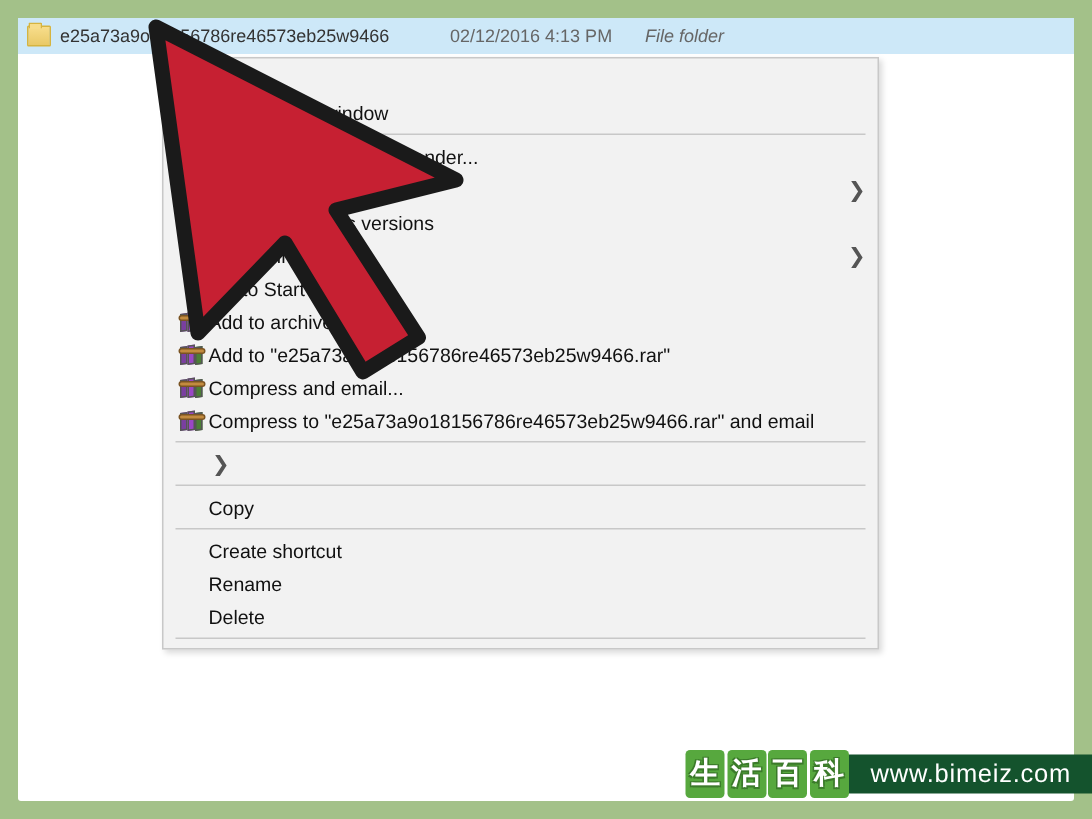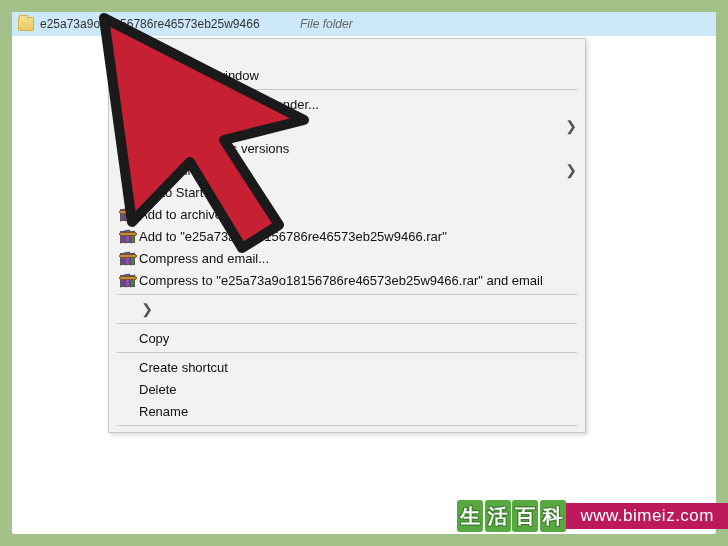--- a/index.html
+++ b/index.html
@@ -160,21 +160,21 @@
       height: 48px;
       display: flex;
       align-items: center;
       justify-content: space-around;
       font-size: 28px;
       font-weight: 700;
       color: #fff;
       text-shadow: 1px 1px 0 #3b7a2a, -1px -1px 0 #3b7a2a, 1px -1px 0 #3b7a2a, -1px 1px 0 #3b7a2a;
     }
     .watermark .wm-bar {
-      background: #be185d;
+      background: #14532d;
       color: #fff;
       font-size: 17px;
       padding: 3px 14px;
       letter-spacing: 0.5px;
     }
     .wm-char {
       display: inline-block;
       background: #57a83e;
       color: #fff;
       width: 26px;
@@ -187,20 +187,21 @@
     }
   </style>
 </head>
 <body>
 
 <div class="window">
 
   <div class="file-row">
     <div class="folder-icon"></div>
     <span class="fname">e25a73a9o18156786re46573eb25w9466</span>
+    <span class="fdate">02/12/2016 4:13 PM</span>
     <span class="ftype">File folder</span>
   </div>
 
   <div class="context-menu" id="ctxmenu">
       <div class="menu-item bold">
         <div class="icon-slot"></div>
         <div class="label">Open</div>
         <div class="arrow"></div>
       </div>
       <div class="menu-item">
@@ -296,26 +297,26 @@
         <div class="arrow"></div>
       </div>
       <div class="separator"></div>
       <div class="menu-item">
         <div class="icon-slot"></div>
         <div class="label">Create shortcut</div>
         <div class="arrow"></div>
       </div>
       <div class="menu-item">
         <div class="icon-slot"></div>
+        <div class="label">Rename</div>
+        <div class="arrow"></div>
+      </div>
+      <div class="menu-item">
+        <div class="icon-slot"></div>
         <div class="label">Delete</div>
-        <div class="arrow"></div>
-      </div>
-      <div class="menu-item">
-        <div class="icon-slot"></div>
-        <div class="label">Rename</div>
         <div class="arrow"></div>
       </div>
       <div class="separator"></div>
     </div>
 
 </div>
 
 <svg class="cursor-svg" viewBox="0 0 260 260">
   <path d="M30 18 L230 120 L150 140 L205 225 L168 248 L116 162 L58 222 Z" fill="#c62032" stroke="#1a1a1a" stroke-width="10" stroke-linejoin="round"></path>
 </svg>

